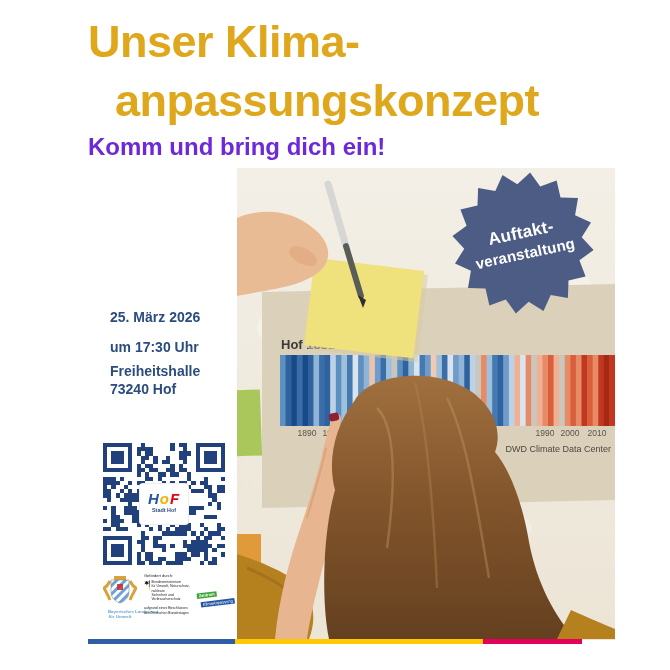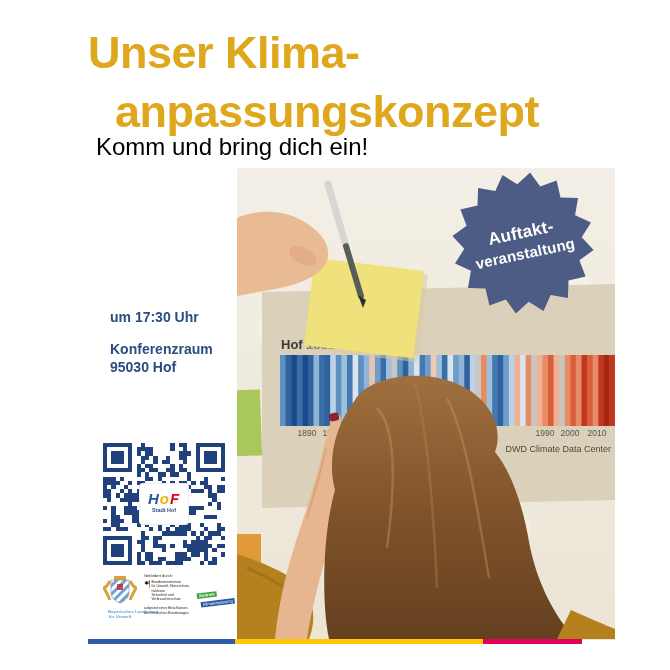--- a/index.html
+++ b/index.html
@@ -1,34 +1,34 @@
 <!DOCTYPE html>
 <html><head>
 <meta charset="utf-8">
 <style>
   html,body{margin:0;padding:0;width:670px;height:670px;overflow:hidden;background:#fff;
     font-family:"Liberation Sans",sans-serif;}
   .poster{position:relative;width:670px;height:670px;background:#ffffff;overflow:hidden;}
 
   
-  .title{position:absolute;left:88px;top:24px;margin:0;color:#dea71c;font-weight:bold;
+  .title{position:absolute;left:88px;top:13px;margin:0;color:#dea71c;font-weight:bold;
     font-size:45px;line-height:1.3;letter-spacing:-0.5px;}
   .title .t2{display:block;padding-left:27px;}
-  .subtitle{position:absolute;left:88px;top:133px;color:#000000;font-weight:normal;font-size:24px;margin-left:8px;}
+  .subtitle{position:absolute;left:88px;top:133px;color:#6d28d9;font-weight:bold;font-size:24px;}
 
   
   .photo{position:absolute;left:237px;top:168px;width:378px;height:472px;overflow:hidden;}
   .photo svg{display:block;}
   svg text{font-family:"Liberation Sans",sans-serif;}
 
   
   .info{position:absolute;left:110px;top:308px;width:130px;color:#2b4c7e;font-weight:bold;
     font-size:14px;line-height:18px;}
   .info .date{margin-bottom:12px;}
-  .info .time{margin-bottom:14px;}
+  .info .time{margin-bottom:6px;}
 
   
   .qr{position:absolute;left:100px;top:440px;width:128px;height:128px;background:#fff;}
   .qr svg{position:absolute;left:3px;top:3px;width:122px;height:122px;}
   .qr-logo{position:absolute;left:50%;top:50%;transform:translate(-50%,-50%);width:48px;height:40px;
     background:#fff;border-radius:3px;display:flex;flex-direction:column;align-items:center;
     justify-content:center;box-shadow:0 0 0 1px #eee;}
   .qr-letters{font-weight:bold;font-style:italic;font-size:15px;line-height:1;letter-spacing:1px;}
   .qr-caption{font-size:9px;transform:scale(.6);transform-origin:center top;color:#2b4c7e;
     font-weight:bold;margin-top:1px;white-space:nowrap;}
@@ -189,24 +189,25 @@
 
       <polygon id="badge-star" points="293.1,4.4 303.2,18.6 319.6,12.4 323.5,29.5 341.0,30.1 338.1,47.3 354.0,54.5 344.7,69.3 356.6,82.1 342.4,92.2 348.6,108.6 331.5,112.5 330.9,130.0 313.7,127.1 306.5,143.0 291.7,133.7 278.9,145.6 268.8,131.4 252.4,137.6 248.5,120.5 231.0,119.9 233.9,102.7 218.0,95.5 227.3,80.7 215.4,67.9 229.6,57.8 223.4,41.4 240.5,37.5 241.1,20.0 258.3,22.9 265.5,7.0 280.3,16.3" fill="#4d5c85"></polygon>
       <g transform="rotate(-12 286 75)">
         <text x="286" y="70" font-size="17" font-weight="bold" fill="#ffffff" text-anchor="middle" letter-spacing="0.3">Auftakt-</text>
         <text x="286" y="91" font-size="15" font-weight="bold" fill="#ffffff" text-anchor="middle" letter-spacing="0.2">veranstaltung</text>
       </g>
     </svg>
   </div>
 
   <div class="info">
+    <div class="date">25. März 2026</div>
     <div class="time">um 17:30 Uhr</div>
     <div class="venue">
-      <div>Konferenzraum</div>
-      <div>95030 Hof</div>
+      <div>Freiheitshalle</div>
+      <div>73240 Hof</div>
     </div>
   </div>
 
   <div class="qr">
     <svg id="qr-svg" viewBox="0 0 29 29" shape-rendering="crispEdges">
         <rect x="9" y="0" width="1" height="1" fill="#20417b"></rect>
         <rect x="16" y="0" width="1" height="1" fill="#20417b"></rect>
         <rect x="18" y="0" width="1" height="1" fill="#20417b"></rect>
         <rect x="19" y="0" width="1" height="1" fill="#20417b"></rect>
         <rect x="8" y="1" width="1" height="1" fill="#20417b"></rect>

